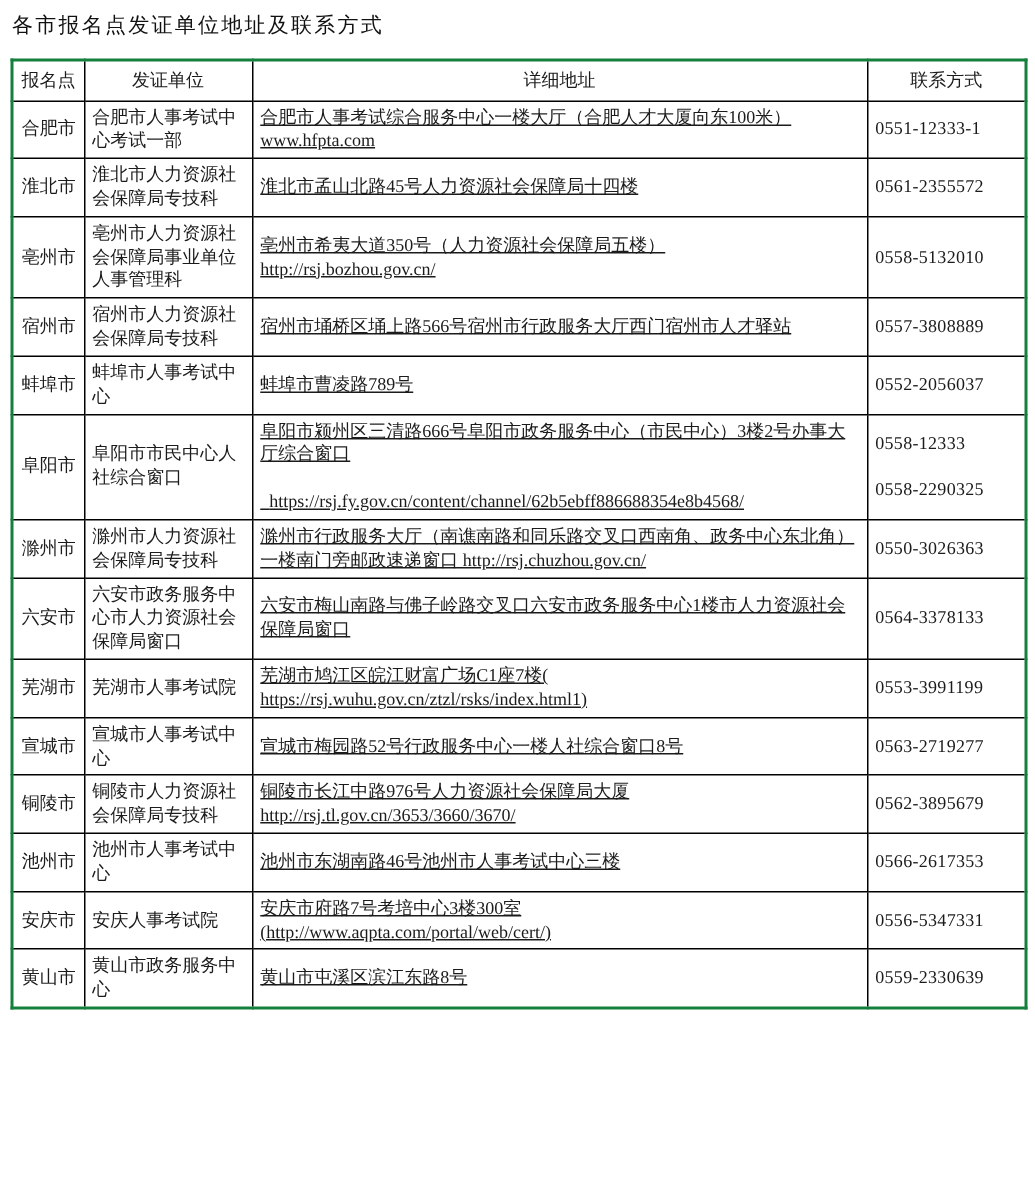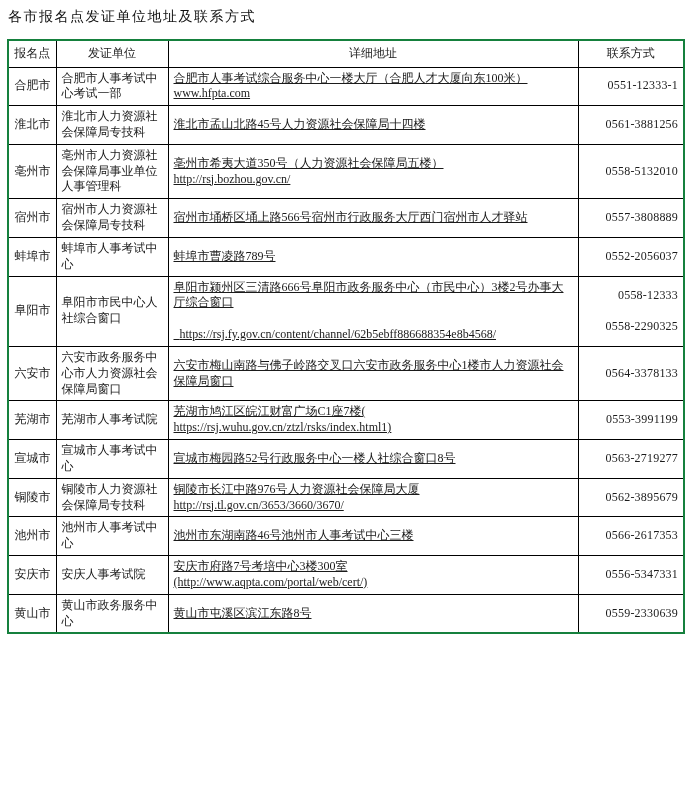--- a/index.html
+++ b/index.html
@@ -62,21 +62,21 @@
     text-align: left;
     word-break: break-all;
   }
   td.address {
     text-align: left;
     white-space: pre-wrap;
     word-break: break-all;
     text-decoration: underline;
   }
   td.contact {
-    text-align: right;
+    text-align: left;
     white-space: pre-wrap;
     font-size: 11.5px;
     letter-spacing: 0.2px;
   }
   tbody tr { height: 34px; }
 </style>
 </head>
 <body>
 
 <div class="page">
@@ -102,21 +102,21 @@
           <td class="city">合肥市</td>
           <td class="unit">合肥市人事考试中心考试一部</td>
           <td class="address">合肥市人事考试综合服务中心一楼大厅（合肥人才大厦向东100米）
 www.hfpta.com</td>
           <td class="contact">0551-12333-1</td>
         </tr>
         <tr>
           <td class="city">淮北市</td>
           <td class="unit">淮北市人力资源社会保障局专技科</td>
           <td class="address">淮北市孟山北路45号人力资源社会保障局十四楼</td>
-          <td class="contact">0561-3881256</td>
+          <td class="contact">0561-2355572</td>
         </tr>
         <tr>
           <td class="city">亳州市</td>
           <td class="unit">亳州市人力资源社会保障局事业单位人事管理科</td>
           <td class="address">亳州市希夷大道350号（人力资源社会保障局五楼）
 http://rsj.bozhou.gov.cn/</td>
           <td class="contact">0558-5132010</td>
         </tr>
         <tr>
           <td class="city">宿州市</td>
@@ -132,20 +132,26 @@
         </tr>
         <tr>
           <td class="city">阜阳市</td>
           <td class="unit">阜阳市市民中心人社综合窗口</td>
           <td class="address">阜阳市颍州区三清路666号阜阳市政务服务中心（市民中心）3楼2号办事大厅综合窗口
 
   https://rsj.fy.gov.cn/content/channel/62b5ebff886688354e8b4568/</td>
           <td class="contact">0558-12333
 
 0558-2290325</td>
+        </tr>
+        <tr>
+          <td class="city">滁州市</td>
+          <td class="unit">滁州市人力资源社会保障局专技科</td>
+          <td class="address">滁州市行政服务大厅（南谯南路和同乐路交叉口西南角、政务中心东北角）一楼南门旁邮政速递窗口 http://rsj.chuzhou.gov.cn/</td>
+          <td class="contact">0550-3026363</td>
         </tr>
         <tr>
           <td class="city">六安市</td>
           <td class="unit">六安市政务服务中心市人力资源社会保障局窗口</td>
           <td class="address">六安市梅山南路与佛子岭路交叉口六安市政务服务中心1楼市人力资源社会保障局窗口</td>
           <td class="contact">0564-3378133</td>
         </tr>
         <tr>
           <td class="city">芜湖市</td>
           <td class="unit">芜湖市人事考试院</td>

